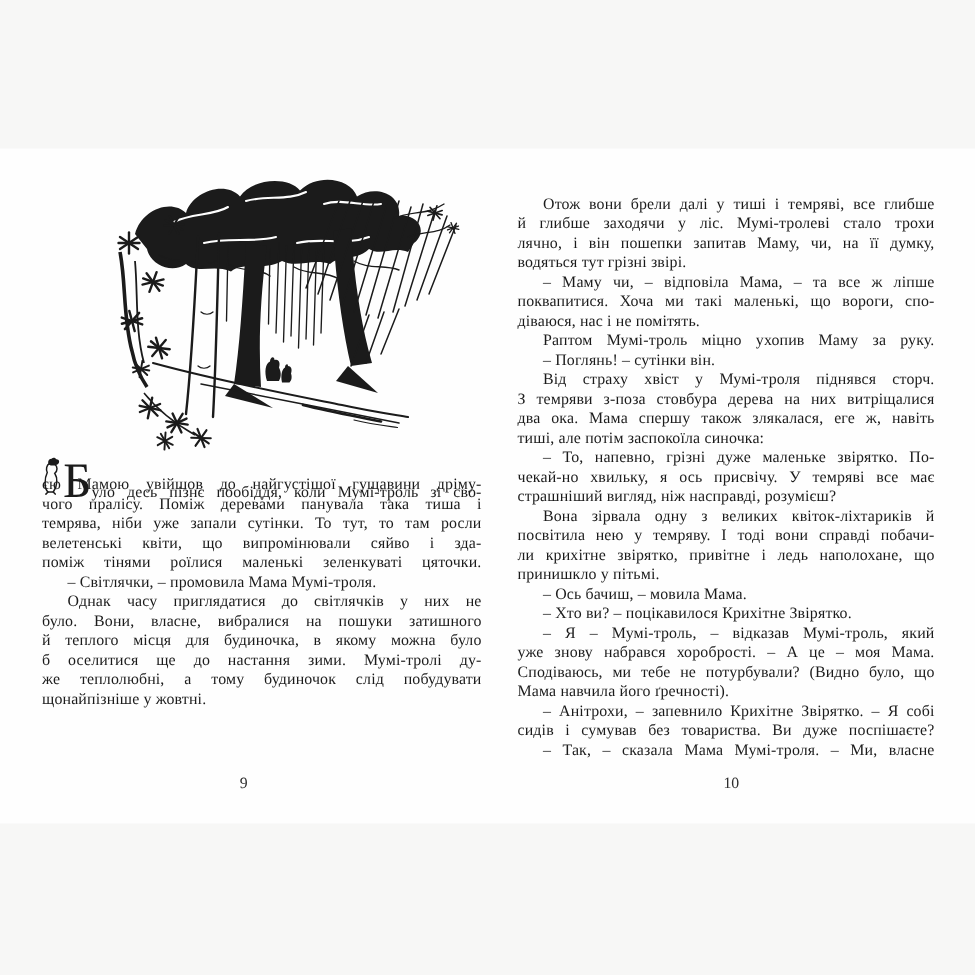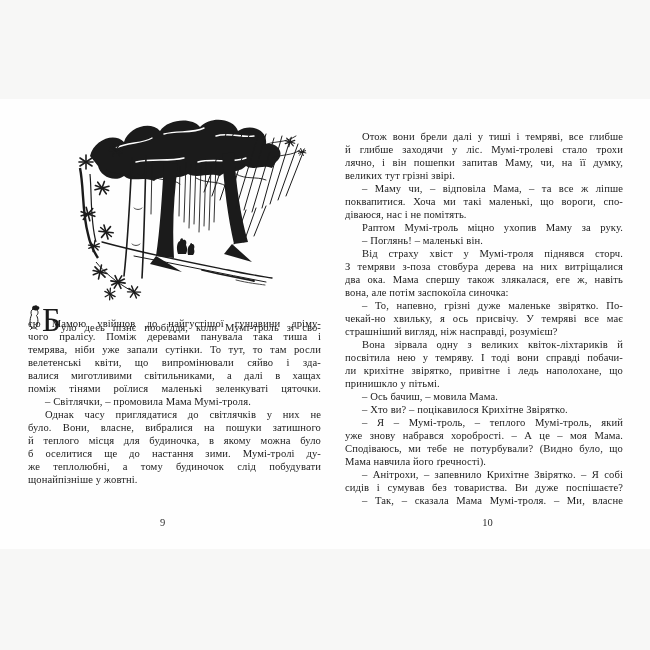--- a/index.html
+++ b/index.html
@@ -161,57 +161,56 @@
         <path d="M4.6,5.6 C3.4,4 4.6,1.6 6.4,1.8 C7.2,0.8 9,1 9.6,2.2 C11.6,2.2 12,4.4 10.6,5.4 C9.4,6.6 6,6.8 4.6,5.6 Z" fill="#1b1b1b"></path>
         <path d="M4,24 L2.6,25.4 M7.5,24 L8.8,25.4" stroke="#1b1b1b" stroke-width="1" stroke-linecap="round"></path>
       </svg>
     </span><span class="dropcap">Б</span><span>уло десь пізнє пообіддя, коли Мумі-троль зі сво-</span>
   </div>
   <div>
       <div class="line">єю Мамою увійшов до найгустішої гущавини дріму-</div>
       <div class="line">чого пралісу. Поміж деревами панувала така тиша і</div>
       <div class="line">темрява, ніби уже запали сутінки. То тут, то там росли</div>
       <div class="line">велетенські квіти, що випромінювали сяйво і зда-</div>
-      <div class="line">валися миготливими світильниками, а далі в хащах</div>
       <div class="line">поміж тінями роїлися маленькі зеленкуваті цяточки.</div>
       <div class="line open end">– Світлячки, – промовила Мама Мумі-троля.</div>
       <div class="line open">Однак часу приглядатися до світлячків у них не</div>
       <div class="line">було. Вони, власне, вибралися на пошуки затишного</div>
       <div class="line">й теплого місця для будиночка, в якому можна було</div>
       <div class="line">б оселитися ще до настання зими. Мумі-тролі ду-</div>
       <div class="line">же теплолюбні, а тому будиночок слід побудувати</div>
       <div class="line end">щонайпізніше у жовтні.</div>
     </div>
 </div>
 
 <div class="page-text text-right">
   <div>
       <div class="line open">Отож вони брели далі у тиші і темряві, все глибше</div>
       <div class="line">й глибше заходячи у ліс. Мумі-тролеві стало трохи</div>
       <div class="line">лячно, і він пошепки запитав Маму, чи, на її думку,</div>
-      <div class="line end">великих тут грізні звірі.</div>
+      <div class="line end">водяться тут грізні звірі.</div>
       <div class="line open">– Маму чи, – відповіла Мама, – та все ж ліпше</div>
       <div class="line">поквапитися. Хоча ми такі маленькі, що вороги, спо-</div>
       <div class="line end">діваюся, нас і не помітять.</div>
       <div class="line open">Раптом Мумі-троль міцно ухопив Маму за руку.</div>
-      <div class="line open end">– Поглянь! – маленькі він.</div>
+      <div class="line open end">– Поглянь! – сутінки він.</div>
       <div class="line open">Від страху хвіст у Мумі-троля піднявся сторч.</div>
       <div class="line">З темряви з-поза стовбура дерева на них витріщалися</div>
       <div class="line">два ока. Мама спершу також злякалася, еге ж, навіть</div>
-      <div class="line end">вона, але потім заспокоїла синочка:</div>
+      <div class="line end">тиші, але потім заспокоїла синочка:</div>
       <div class="line open">– То, напевно, грізні дуже маленьке звірятко. По-</div>
       <div class="line">чекай-но хвильку, я ось присвічу. У темряві все має</div>
       <div class="line end">страшніший вигляд, ніж насправді, розумієш?</div>
       <div class="line open">Вона зірвала одну з великих квіток-ліхтариків й</div>
       <div class="line">посвітила нею у темряву. І тоді вони справді побачи-</div>
       <div class="line">ли крихітне звірятко, привітне і ледь наполохане, що</div>
       <div class="line end">принишкло у пітьмі.</div>
       <div class="line open end">– Ось бачиш, – мовила Мама.</div>
       <div class="line open end">– Хто ви? – поцікавилося Крихітне Звірятко.</div>
-      <div class="line open">– Я – Мумі-троль, – теплого Мумі-троль, який</div>
+      <div class="line open">– Я – Мумі-троль, – відказав Мумі-троль, який</div>
       <div class="line">уже знову набрався хоробрості. – А це – моя Мама.</div>
       <div class="line">Сподіваюсь, ми тебе не потурбували? (Видно було, що</div>
       <div class="line end">Мама навчила його ґречності).</div>
       <div class="line open">– Анітрохи, – запевнило Крихітне Звірятко. – Я собі</div>
       <div class="line">сидів і сумував без товариства. Ви дуже поспішаєте?</div>
       <div class="line open">– Так, – сказала Мама Мумі-троля. – Ми, власне</div>
     </div>
 </div>
 
 <div class="pagenum left">9</div>

